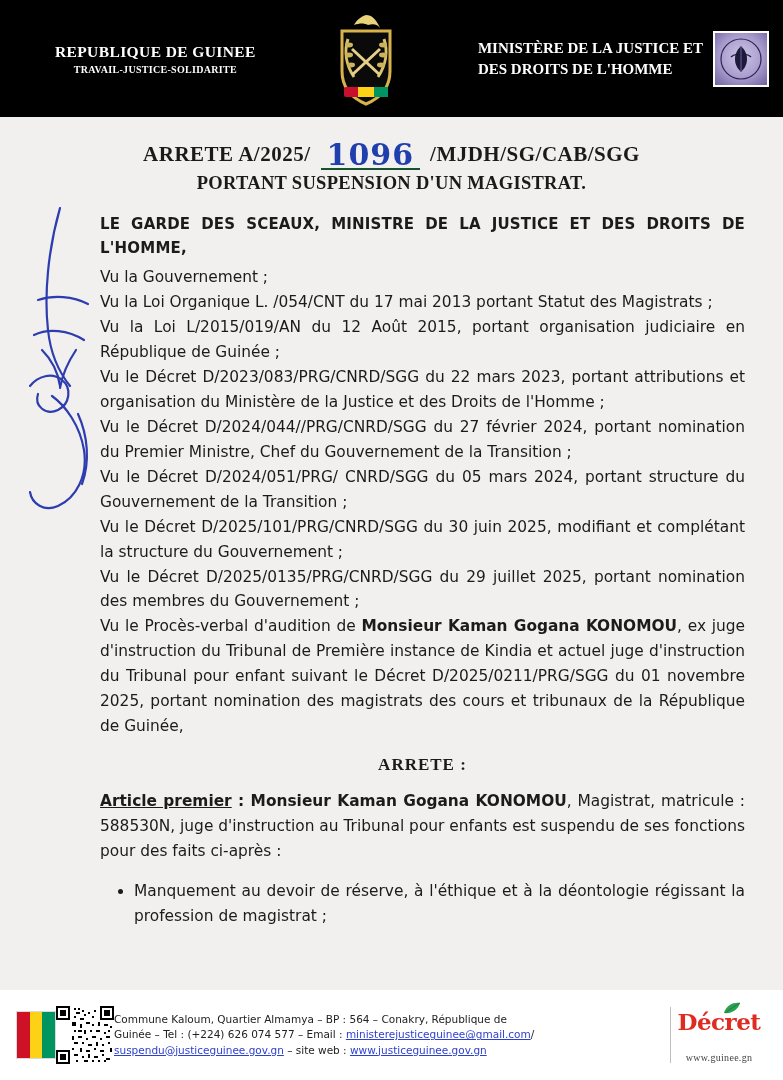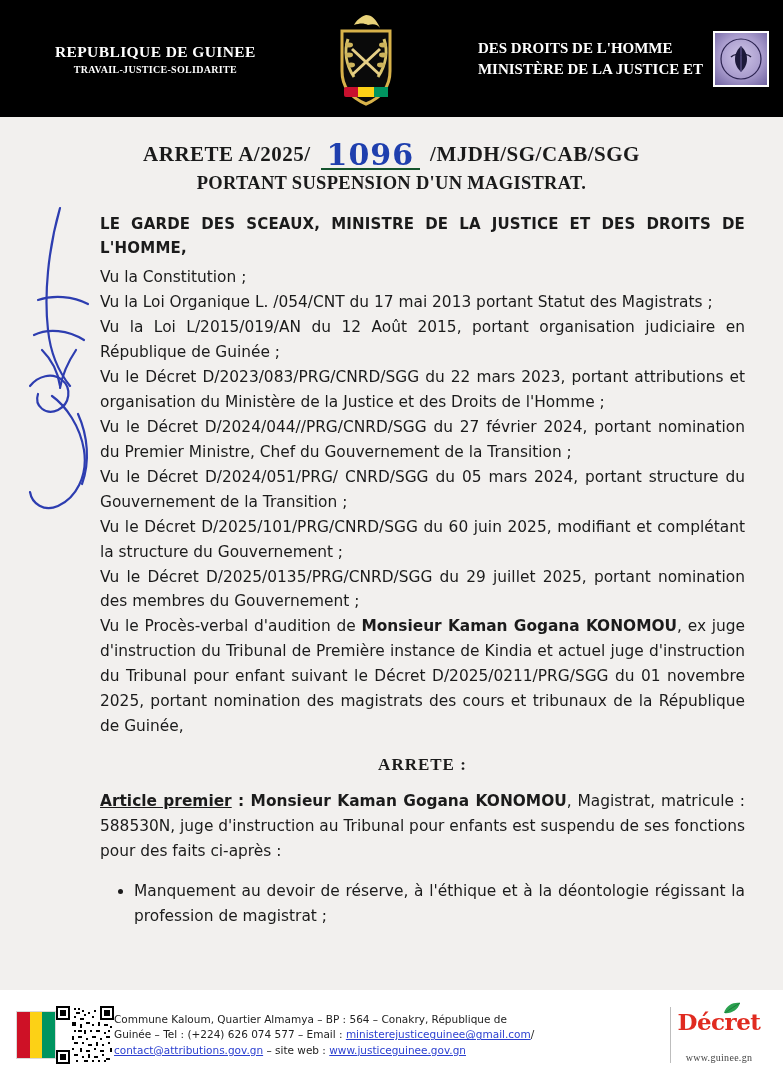--- a/index.html
+++ b/index.html
@@ -260,22 +260,22 @@
         <path d="M62 40 L34 66" stroke="#e6cf86" stroke-width="3"></path>
 
         <rect x="26" y="78" width="44" height="10" rx="2" fill="#c8102e"></rect>
         <rect x="40" y="78" width="16" height="10" fill="#fcd116"></rect>
         <rect x="56" y="78" width="14" height="10" fill="#009460"></rect>
       </svg>
     </div>
 
     <div class="header-right">
       <div class="mtxt">
+        <div>MINISTÈRE DE LA JUSTICE ET</div>
         <div>DES DROITS DE L'HOMME</div>
-        <div>MINISTÈRE DE LA JUSTICE ET</div>
       </div>
       <div class="seal">
         <svg width="44" height="44" viewBox="0 0 44 44">
           <circle cx="22" cy="22" r="20" fill="none" stroke="#2b2350" stroke-width="1.2"></circle>
           <path d="M22 9 C19 12 16 16 16 22 C16 28 19 32 22 35 C25 32 28 28 28 22 C28 16 25 12 22 9 Z" fill="#1d1a3a"></path>
           <path d="M22 9 L22 35" stroke="#6f62a0" stroke-width="1"></path>
           <path d="M12 20 C15 17 18 17 21 19" stroke="#1d1a3a" stroke-width="1.4" fill="none"></path>
           <path d="M32 20 C29 17 26 17 23 19" stroke="#1d1a3a" stroke-width="1.4" fill="none"></path>
         </svg>
       </div>
@@ -303,27 +303,27 @@
         <path d="M34 196 C48 206 62 226 66 250 C70 276 58 298 40 306 C26 312 14 304 12 292"></path>
         <path d="M60 214 C70 236 72 262 64 284"></path>
       </g>
     </svg>
   </div>
 
   <div class="body-text">
 
     <div class="lead">LE GARDE DES SCEAUX, MINISTRE DE LA JUSTICE ET DES DROITS DE L'HOMME,</div>
 
-    <p class="vu">Vu la Constitution ;</p>
+    <p class="vu">Vu la Gouvernement ;</p>
     <p class="vu">Vu la Loi Organique L. /054/CNT du 17 mai 2013 portant Statut des Magistrats ;</p>
     <p class="vu">Vu la Loi L/2015/019/AN du 12 Août 2015, portant organisation judiciaire en République de Guinée ;</p>
     <p class="vu">Vu le Décret D/2023/083/PRG/CNRD/SGG du 22 mars 2023, portant attributions et organisation du Ministère de la Justice et des Droits de l'Homme ;</p>
     <p class="vu">Vu le Décret D/2024/044//PRG/CNRD/SGG du 27 février 2024, portant nomination du Premier Ministre, Chef du Gouvernement de la Transition ;</p>
     <p class="vu">Vu le Décret D/2024/051/PRG/ CNRD/SGG du 05 mars 2024, portant structure du Gouvernement de la Transition ;</p>
-    <p class="vu">Vu le Décret D/2025/101/PRG/CNRD/SGG du 60 juin 2025, modifiant et complétant la structure du Gouvernement ;</p>
+    <p class="vu">Vu le Décret D/2025/101/PRG/CNRD/SGG du 30 juin 2025, modifiant et complétant la structure du Gouvernement ;</p>
     <p class="vu">Vu le Décret D/2025/0135/PRG/CNRD/SGG du 29 juillet 2025, portant nomination des membres du Gouvernement ;</p>
 
     <p class="vu"><span>Vu le Procès-verbal d'audition de </span><span class="bold">Monsieur Kaman Gogana KONOMOU</span><span>, ex juge d'instruction du Tribunal de Première instance de Kindia et actuel juge d'instruction du Tribunal pour enfant suivant le Décret D/2025/0211/PRG/SGG du 01 novembre 2025, portant nomination des magistrats des cours et tribunaux de la République de Guinée,</span></p>
 
     <div class="arrete-word">ARRETE :</div>
 
     <p class="art1"><span class="u">Article premier</span><span class="bold"> : </span><span class="bold">Monsieur Kaman Gogana KONOMOU</span><span>, Magistrat, matricule : 588530N, juge d'instruction au Tribunal pour enfants est suspendu de ses fonctions pour des faits ci-après :</span></p>
 
     <ul class="bullets">
       <li>Manquement au devoir de réserve, à l'éthique et à la déontologie régissant la profession de magistrat ;</li>
@@ -408,21 +408,21 @@
           <rect x="14" y="27" width="2" height="1"></rect>
         <rect x="18" y="27" width="1" height="1"></rect>
           <rect x="21" y="27" width="1" height="1"></rect>
         <rect x="24" y="27" width="1" height="1"></rect>
       </g>
     </svg>
 
     <div class="footer-text">
       <div>Commune Kaloum, Quartier Almamya – BP : 564 – Conakry, République de</div>
       <div><span>Guinée – Tel : (+224) 626 074 577 – Email : </span><a href="#">ministerejusticeguinee@gmail.com</a><span>/</span></div>
-      <div><a href="#">contact@attributions.gov.gn</a><span> – site web : </span><a href="#">www.justiceguinee.gov.gn</a></div>
+      <div><a href="#">suspendu@justiceguinee.gov.gn</a><span> – site web : </span><a href="#">www.justiceguinee.gov.gn</a></div>
     </div>
 
     <div class="vdiv"></div>
 
     <div class="brand">
       <div class="word">
         <span>Décret</span>
         <svg class="leaf" width="20" height="14" viewBox="0 0 20 14">
           <path d="M2 12 C4 4 12 1 18 2 C16 9 9 13 2 12 Z" fill="#2aa14f"></path>
           <path d="M3 12 C8 8 13 5 18 2" stroke="#1c7a3a" stroke-width="1" fill="none"></path>

